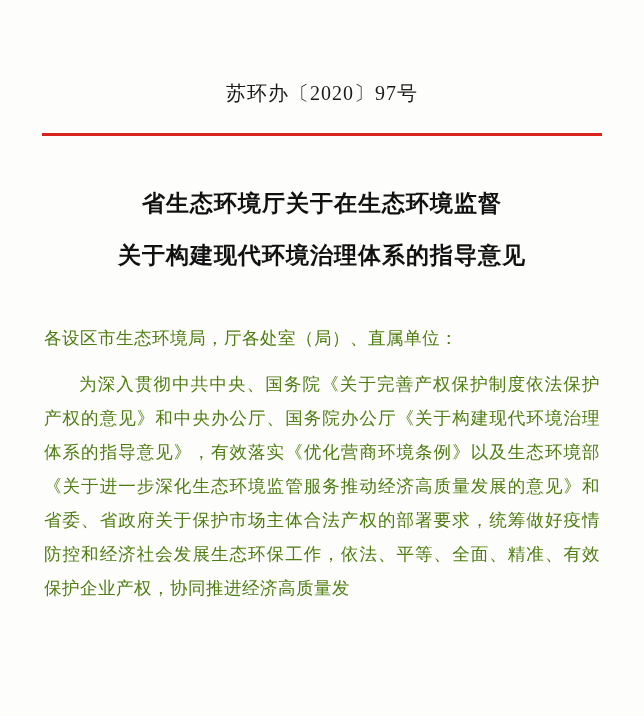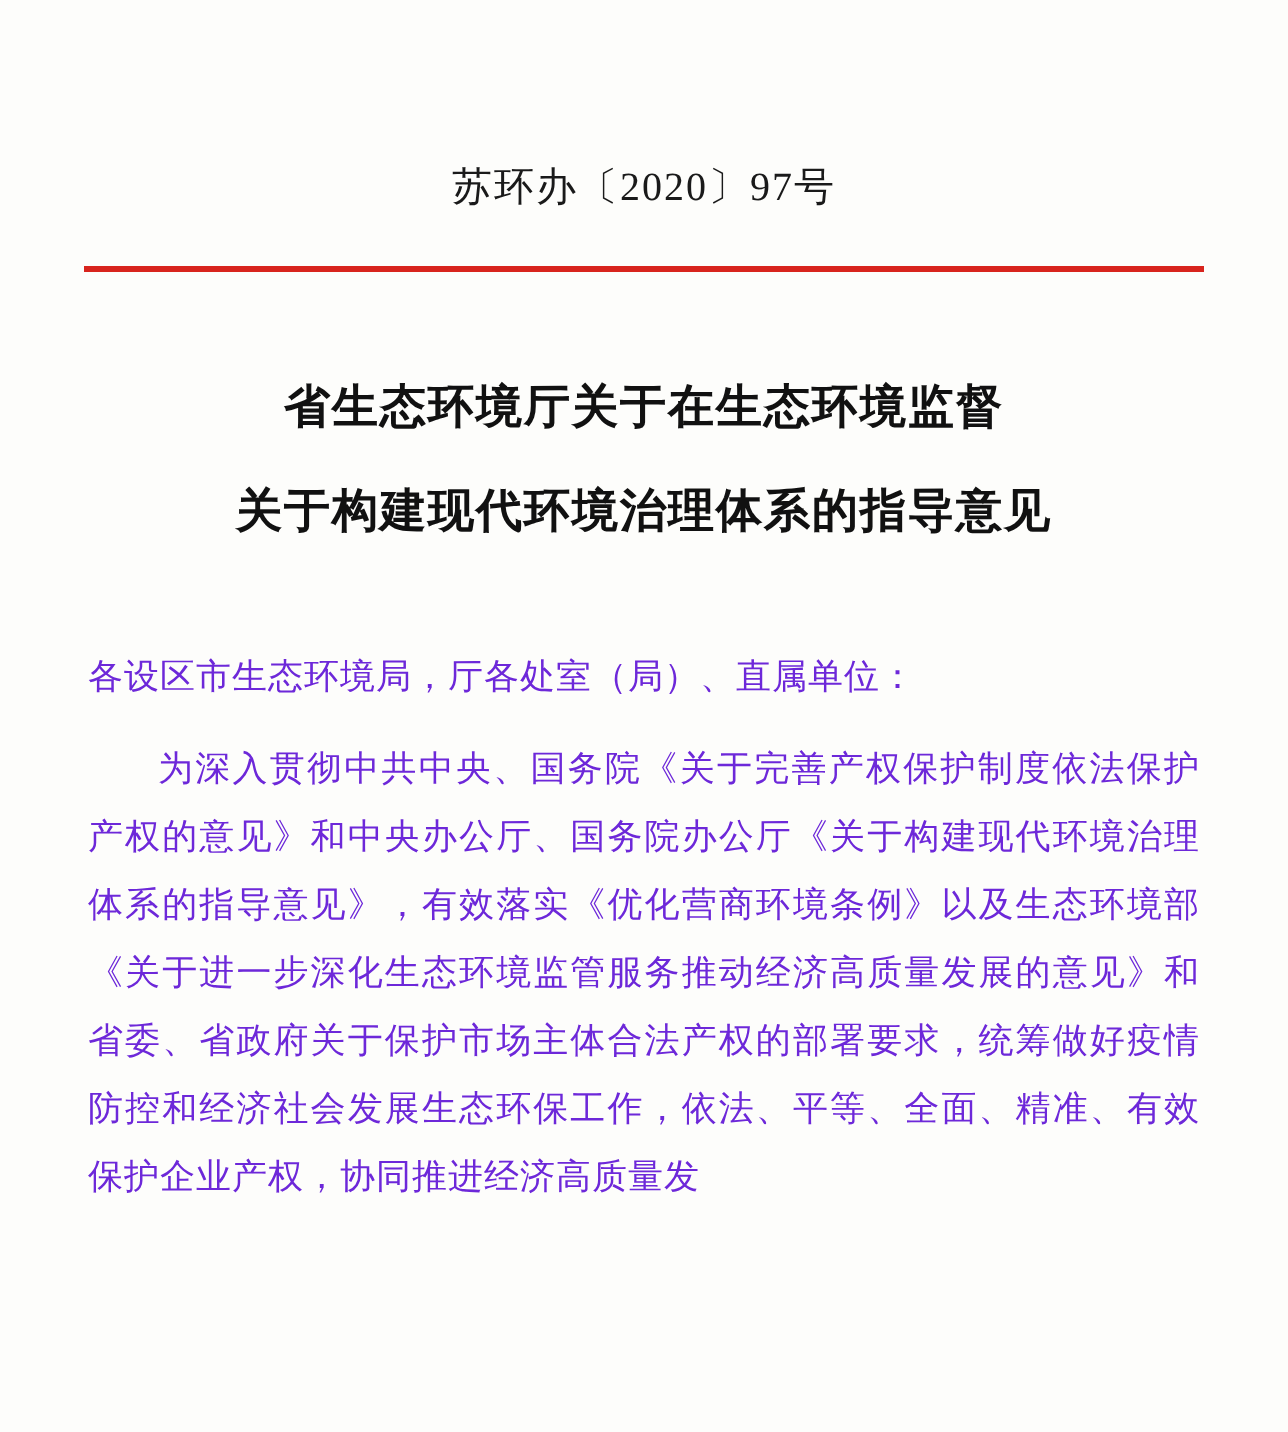--- a/index.html
+++ b/index.html
@@ -68,21 +68,21 @@
     white-space: nowrap;
     margin-top: 12px;
   }
 
   
   .body-text {
     margin: 44px auto 0 auto;
     width: 556px;
     font-size: 17.5px;
     line-height: 1.95;
-    color: #6d28d9;
+    color: #4d7c0f;
     text-align: justify;
     letter-spacing: 0.5px;
   }
   .salutation {
     display: block;
     white-space: nowrap;
   }
   .para {
     display: block;
     text-indent: 2em;

